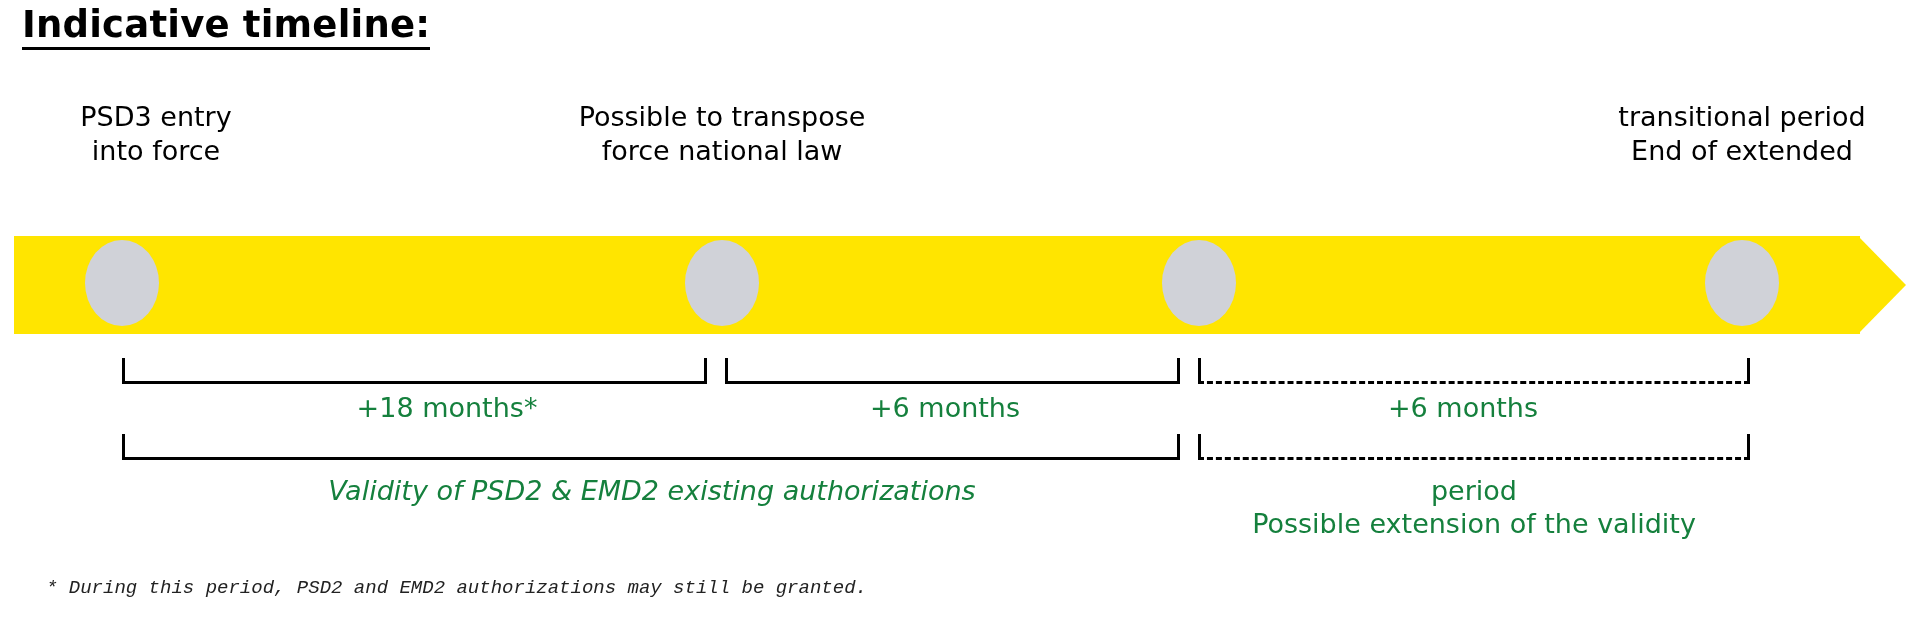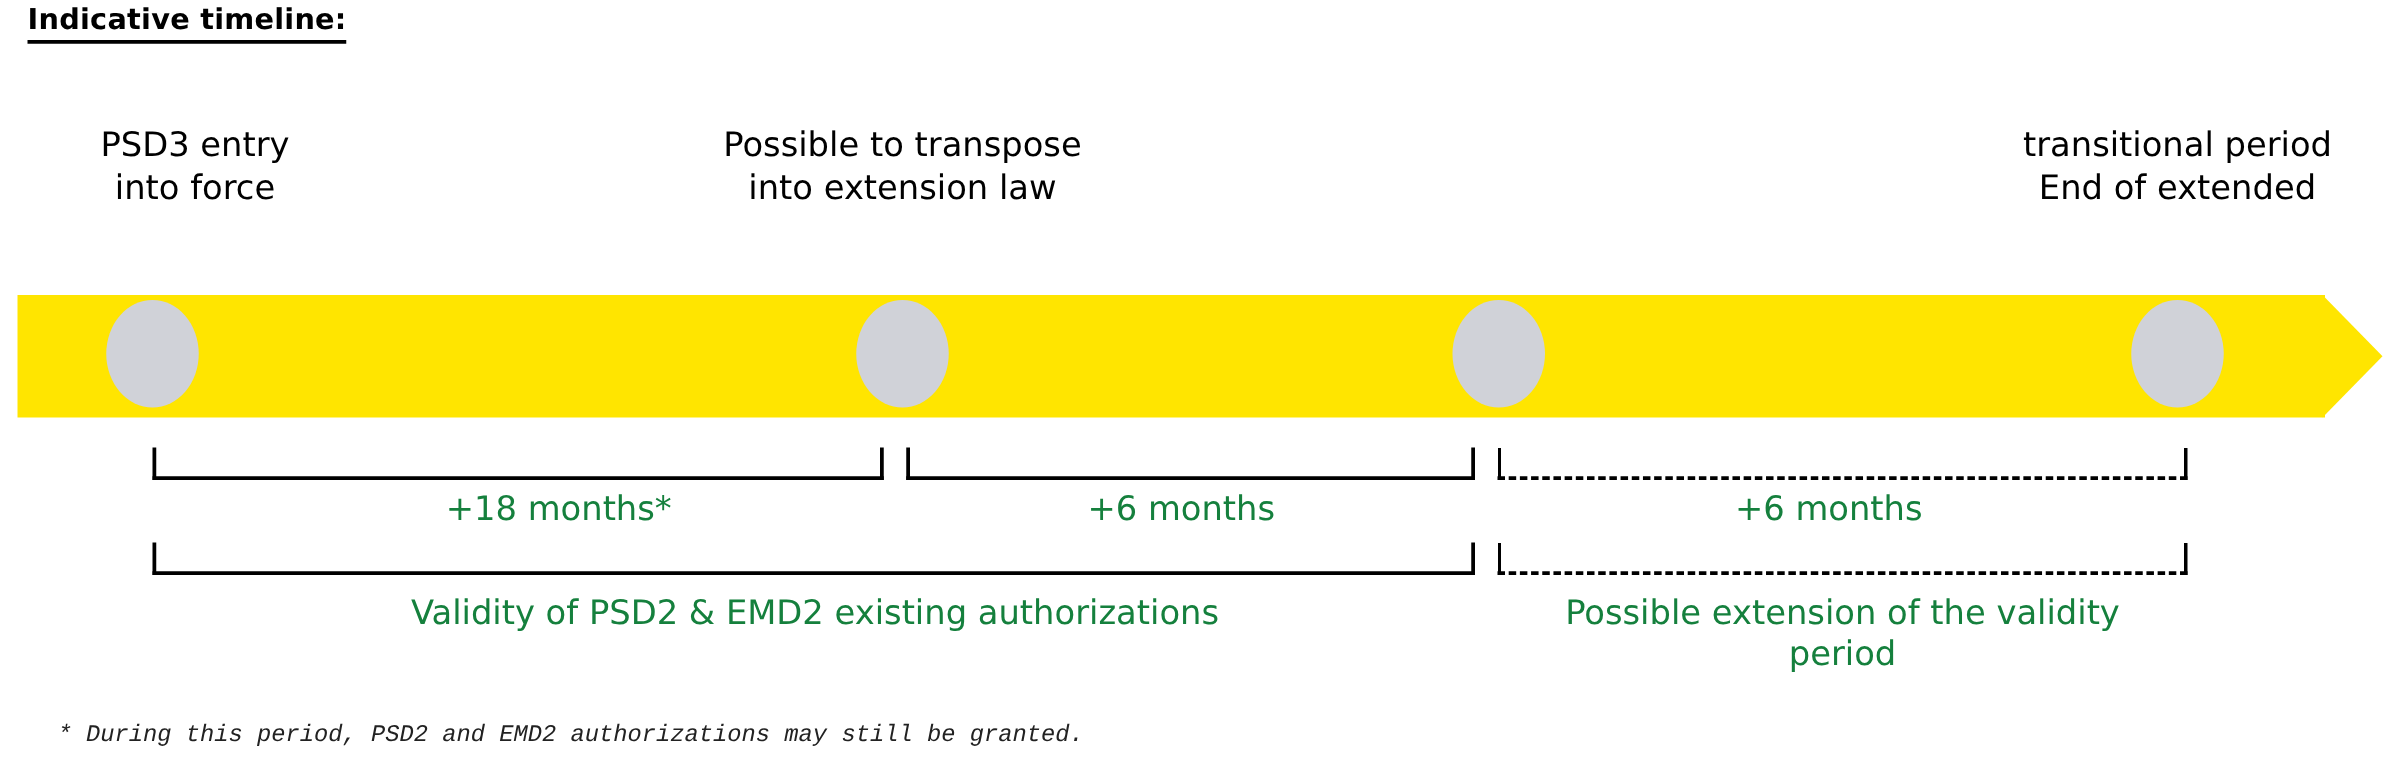--- a/index.html
+++ b/index.html
@@ -17,21 +17,21 @@
     height: 626px;
     background: #ffffff;
     overflow: hidden;
   }
 
   
   #title {
     position: absolute;
     left: 22px;
     top: 4px;
-    font-size: 23px;
+    font-size: 37px;
     font-weight: 600;
     letter-spacing: 0.2px;
     color: #000;
     border-bottom: 3px solid #000;
     padding-bottom: 2px;
     line-height: 1.12;
     white-space: nowrap;
   }
 
   
@@ -128,21 +128,21 @@
 <div id="page">
 
   <div id="title">Indicative timeline:</div>
 
   <div class="milestone-label" style="left:122px; top:100px;margin-left:34px;">
     <span class="ln">PSD3 entry</span>
     <span class="ln">into force</span>
   </div>
   <div class="milestone-label" style="left:722px; top:100px;">
     <span class="ln">Possible to transpose</span>
-    <span class="ln">into extension law</span>
+    <span class="ln">force national law</span>
   </div>
   <div class="milestone-label" style="left:1199px; top:100px;">
   </div>
   <div class="milestone-label" style="left:1742px; top:100px;">
     <span class="ln">transitional period</span>
     <span class="ln">End of extended</span>
   </div>
 
   <div id="timeline-arrow">
     <div class="bar"></div>
@@ -158,23 +158,23 @@
   <div class="bracket" style="left:725px; top:358px; width:455px;"></div>
   <div class="bracket dashed" style="left:1198px; top:358px; width:552px;"></div>
 
   <div class="bracket-caption" style="left:447px; top:392px;">+18 months*</div>
   <div class="bracket-caption" style="left:945px; top:392px;">+6 months</div>
   <div class="bracket-caption" style="left:1463px; top:392px;">+6 months</div>
 
   <div class="bracket" style="left:122px; top:434px; width:1058px;"></div>
   <div class="bracket dashed" style="left:1198px; top:434px; width:552px;"></div>
 
-  <div class="bracket-caption" style="left:652px; top:475px;">
+  <div class="bracket-caption" style="left:652px; top:475px;font-style:italic;">
     <span class="ln">Validity of PSD2 &amp; EMD2 existing authorizations</span>
   </div>
   <div class="bracket-caption" style="left:1474px; top:475px;">
+    <span class="ln">period</span>
     <span class="ln">Possible extension of the validity</span>
-    <span class="ln">period</span>
   </div>
 
   <div id="footnote">* During this period, PSD2 and EMD2 authorizations may still be granted.</div>
 
 </div>
 
 </body></html>

